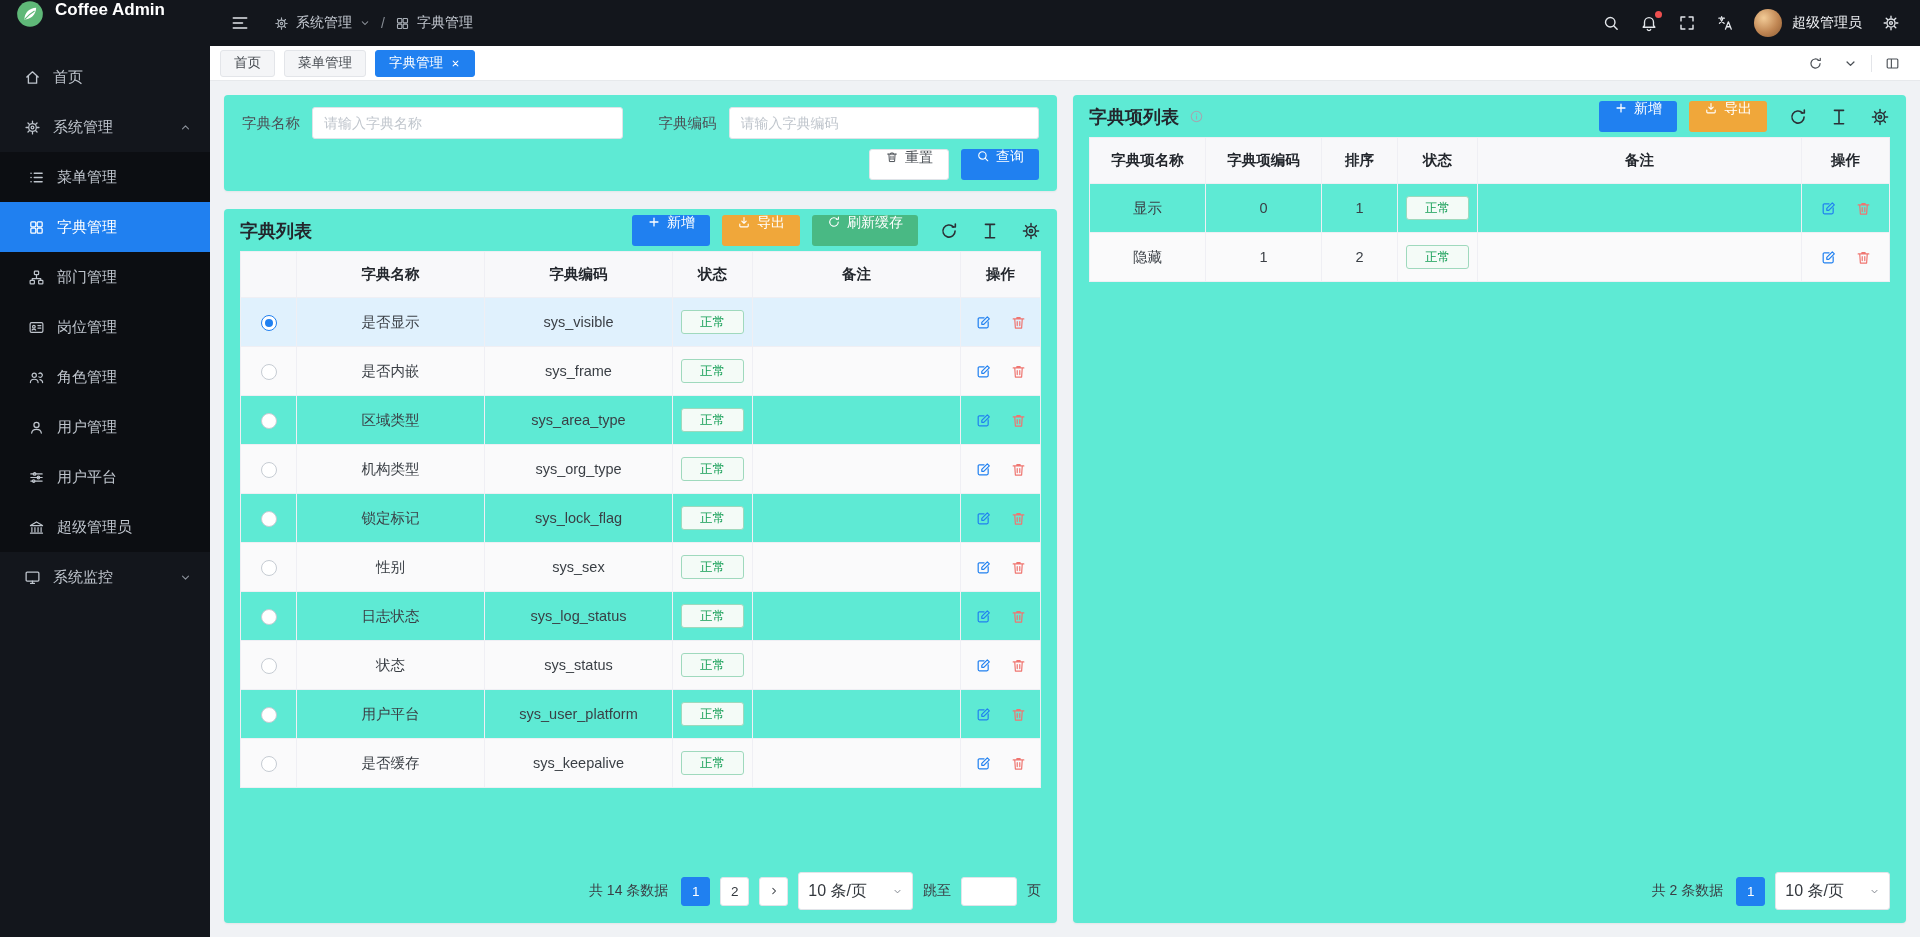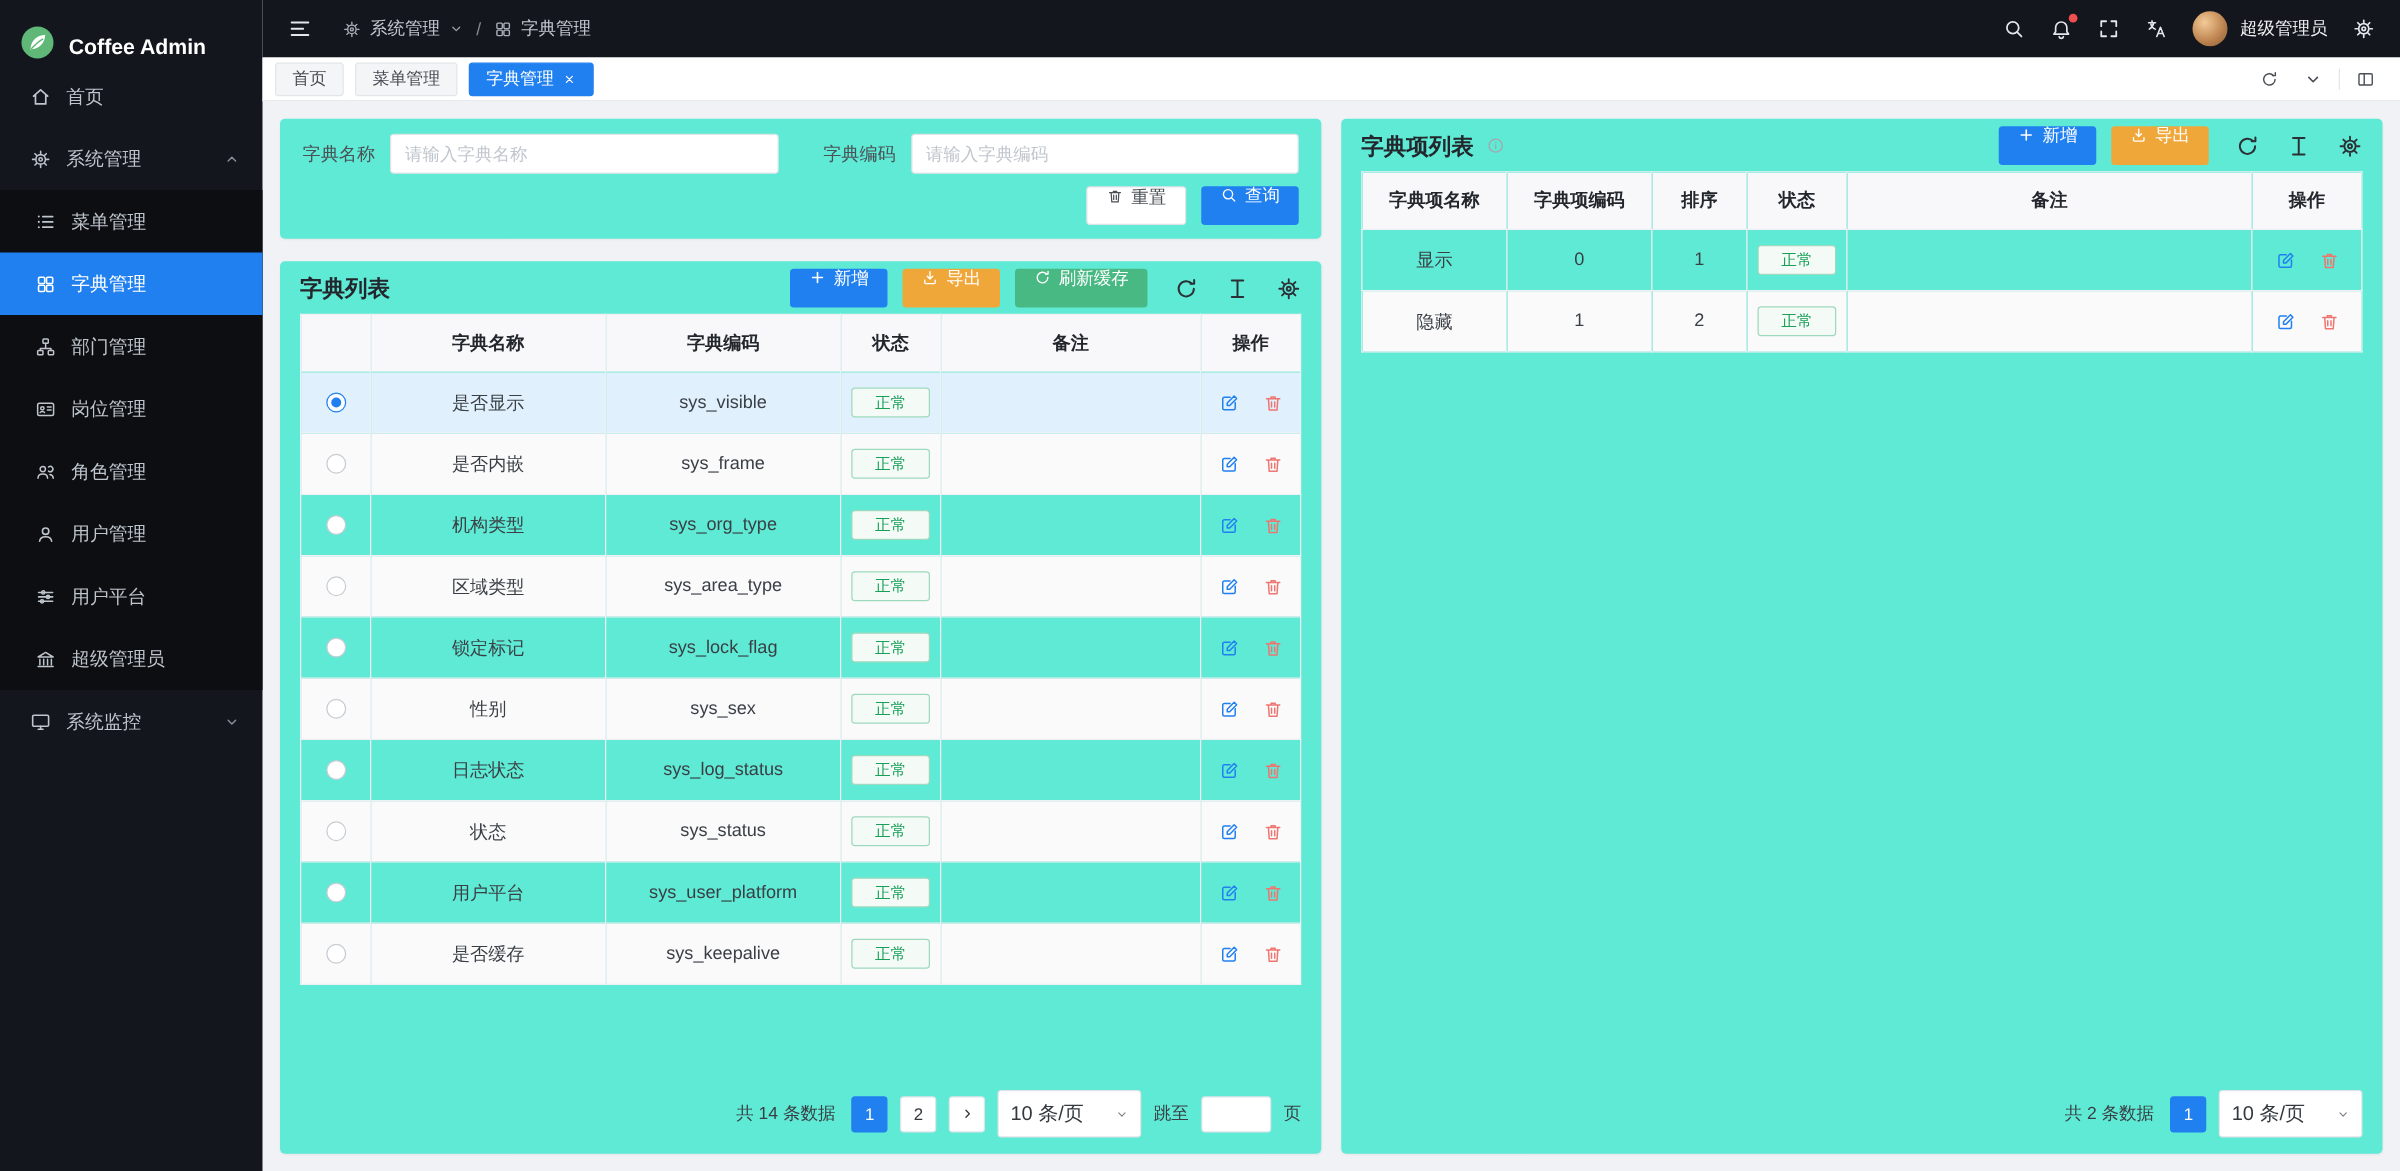--- a/index.html
+++ b/index.html
@@ -6,21 +6,21 @@
   html,body{width:1920px;height:937px}
   body{overflow:hidden;background:#f0f2f5;color:#2f3338;
        font-family:"Liberation Sans","DejaVu Sans",sans-serif;font-size:15px}
   svg{display:block}
   .ic{width:16px;height:16px;flex-shrink:0}
 
   .app{display:flex;width:100%;height:100%}
 
   
   .sidebar{width:210px;flex-shrink:0;background:#13161c;display:flex;flex-direction:column}
-  .logo{height:48px;flex-shrink:0;display:flex;align-items:flex-end;gap:11px;padding:0 16px;
+  .logo{height:48px;flex-shrink:0;display:flex;align-items:flex-start;gap:11px;padding:0 16px;
         color:#fff;font-weight:bold;font-size:17px}
   .logo-ic{width:28px;height:28px;flex-shrink:0}
   .menu{flex:1;padding-top:4px}
   .menu-item{height:50px;display:flex;align-items:center;gap:12px;padding:0 18px 0 24px;
              color:#bfc5cd;font-size:15px;cursor:pointer}
   .menu-item .ic{width:17px;height:17px}
   .menu-item .lbl{flex:1;white-space:nowrap;overflow:hidden;text-overflow:ellipsis}
   .menu-item .chev{width:13px;height:13px;color:#8b919a}
   .submenu{background:#0c0e12}
   .submenu .menu-item{padding-left:28px}
@@ -576,39 +576,39 @@
                           <use href="#i-edit"></use>
                         </svg>
                         <svg class="ic op-del">
                           <use href="#i-trash"></use>
                         </svg>
                       </span>
                     </td>
                 </tr>
                 <tr>
                   <td><span class="radio"></span></td>
+                  <td>区域类型</td>
+                  <td>sys_area_type</td>
+                  <td><span class="tag">正常</span></td>
+                  <td></td>
+                  <td>
+                      <span class="op">
+                        <svg class="ic op-edit">
+                          <use href="#i-edit"></use>
+                        </svg>
+                        <svg class="ic op-del">
+                          <use href="#i-trash"></use>
+                        </svg>
+                      </span>
+                    </td>
+                </tr>
+                <tr>
+                  <td><span class="radio"></span></td>
                   <td>机构类型</td>
                   <td>sys_org_type</td>
-                  <td><span class="tag">正常</span></td>
-                  <td></td>
-                  <td>
-                      <span class="op">
-                        <svg class="ic op-edit">
-                          <use href="#i-edit"></use>
-                        </svg>
-                        <svg class="ic op-del">
-                          <use href="#i-trash"></use>
-                        </svg>
-                      </span>
-                    </td>
-                </tr>
-                <tr>
-                  <td><span class="radio"></span></td>
-                  <td>区域类型</td>
-                  <td>sys_area_type</td>
                   <td><span class="tag">正常</span></td>
                   <td></td>
                   <td>
                       <span class="op">
                         <svg class="ic op-edit">
                           <use href="#i-edit"></use>
                         </svg>
                         <svg class="ic op-del">
                           <use href="#i-trash"></use>
                         </svg>

